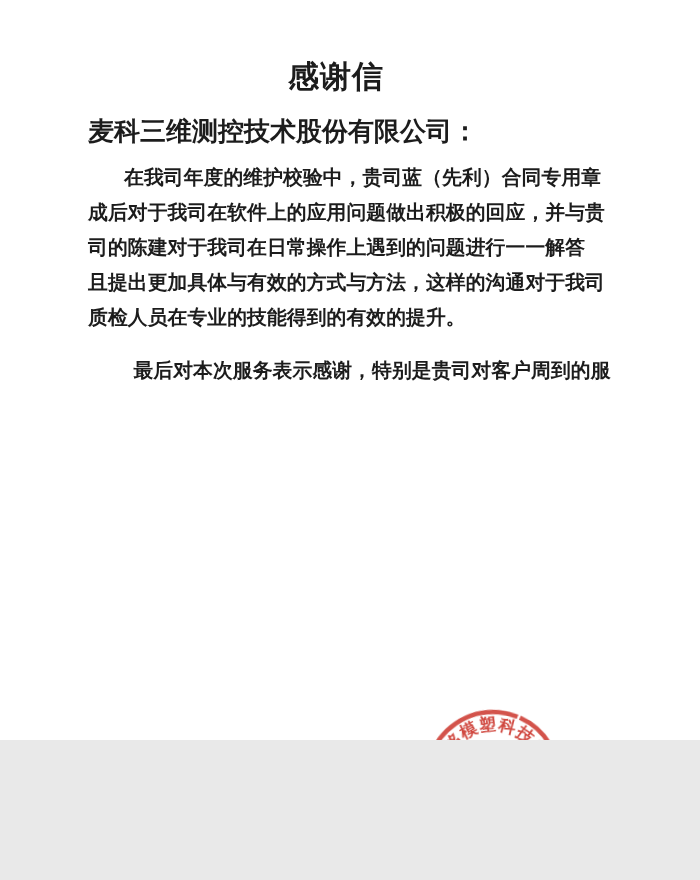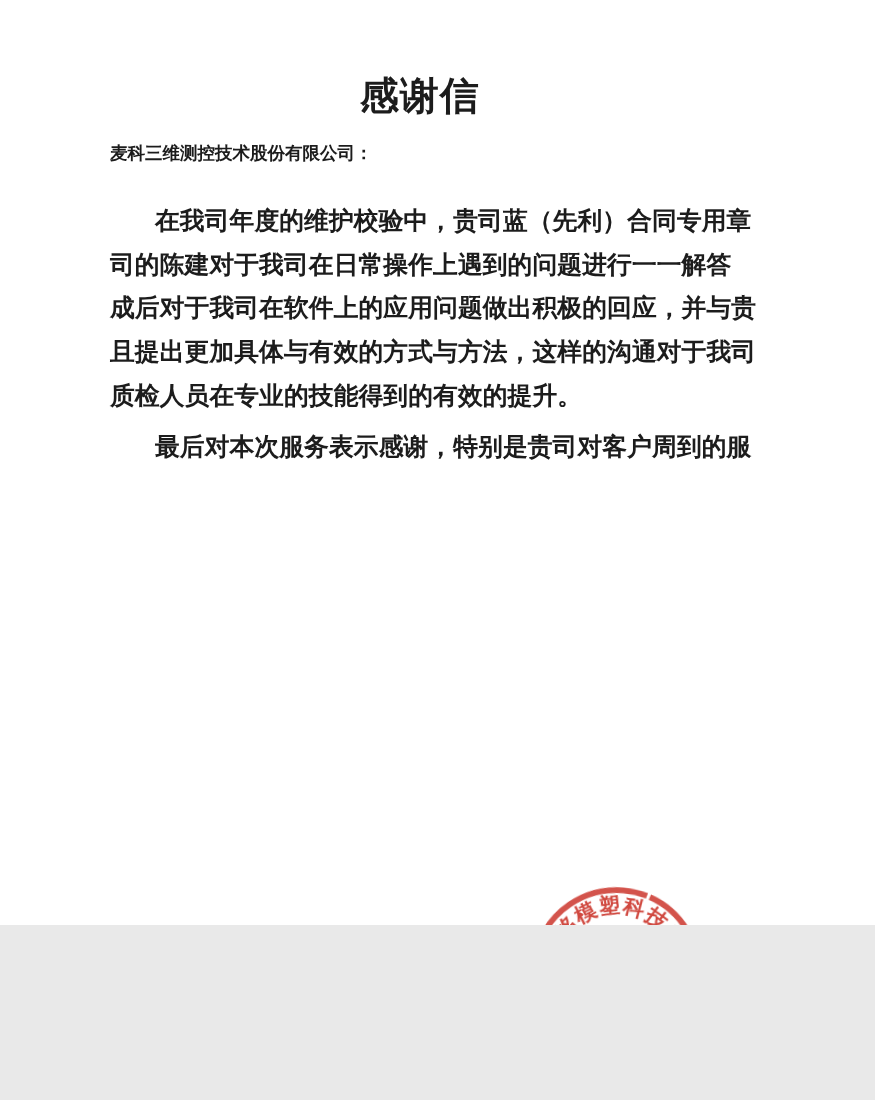--- a/index.html
+++ b/index.html
@@ -23,32 +23,32 @@
     top:56px;left:0;width:672px;
     text-align:center;
     font-size:31px;
     font-weight:bold;
     letter-spacing:1px;
     font-family:"Liberation Sans","DejaVu Sans",sans-serif;
   }
   .salutation{
     position:absolute;
     left:88px;top:114px;
-    font-size:14px;
+    font-size:26px;
     font-weight:600;
   }
   .body-block{
     position:absolute;
     left:88px;top:160px;
     width:532px;
     font-size:19.8px;
     font-weight:600;
   }
   .para{margin:0;}
-  .para + .para{margin-top:6px;}
+  .para + .para{margin-top:18px;text-align:center;}
   .line{
     display:block;
     line-height:35px;
     white-space:nowrap;
     letter-spacing:0.1px;
   }
   .line.indent{padding-left:36px;}
   .signature{
     position:absolute;
     left:348px;top:750px;
@@ -102,22 +102,22 @@
 
 <div class="page">
 
   <h1 class="doc-title">感谢信</h1>
 
   <div class="salutation">麦科三维测控技术股份有限公司：</div>
 
   <div class="body-block">
     <div class="para">
       <span class="line indent">在我司年度的维护校验中，贵司蓝（先利）合同专用章</span>
+      <span class="line">成后对于我司在软件上的应用问题做出积极的回应，并与贵</span>
       <span class="line">司的陈建对于我司在日常操作上遇到的问题进行一一解答</span>
-      <span class="line">成后对于我司在软件上的应用问题做出积极的回应，并与贵</span>
       <span class="line">且提出更加具体与有效的方式与方法，这样的沟通对于我司</span>
       <span class="line">质检人员在专业的技能得到的有效的提升。</span>
     </div>
     <div class="para">
       <span class="line indent">最后对本次服务表示感谢，特别是贵司对客户周到的服</span>
     </div>
   </div>
 
   <div class="signature">上海思铭模塑科技有限公司</div>
 

